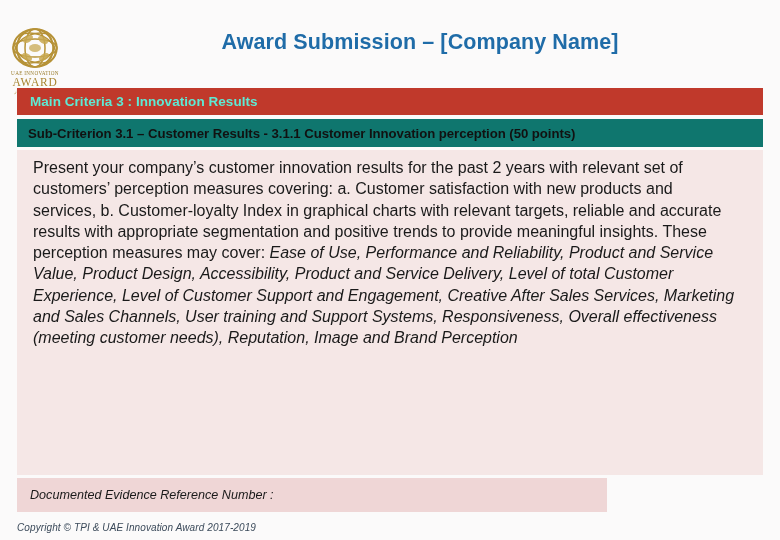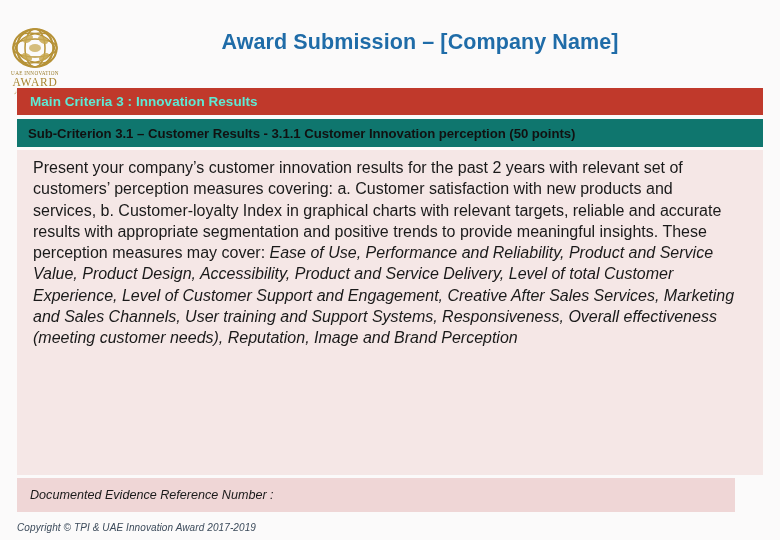--- a/index.html
+++ b/index.html
@@ -105,21 +105,21 @@
   }
   .body-text .ital {
     font-style: italic;
   }
 
   
   .evidence-bar {
     position: absolute;
     left: 17px;
     top: 478px;
-    width: 718px;
+    width: 590px;
     height: 34px;
     background: #EFD6D6;
     display: flex;
     align-items: center;
   }
   .evidence-bar .label {
     font-size: 12.6px;
     font-style: italic;
     color: #1a1a1a;
     padding-left: 13px;

